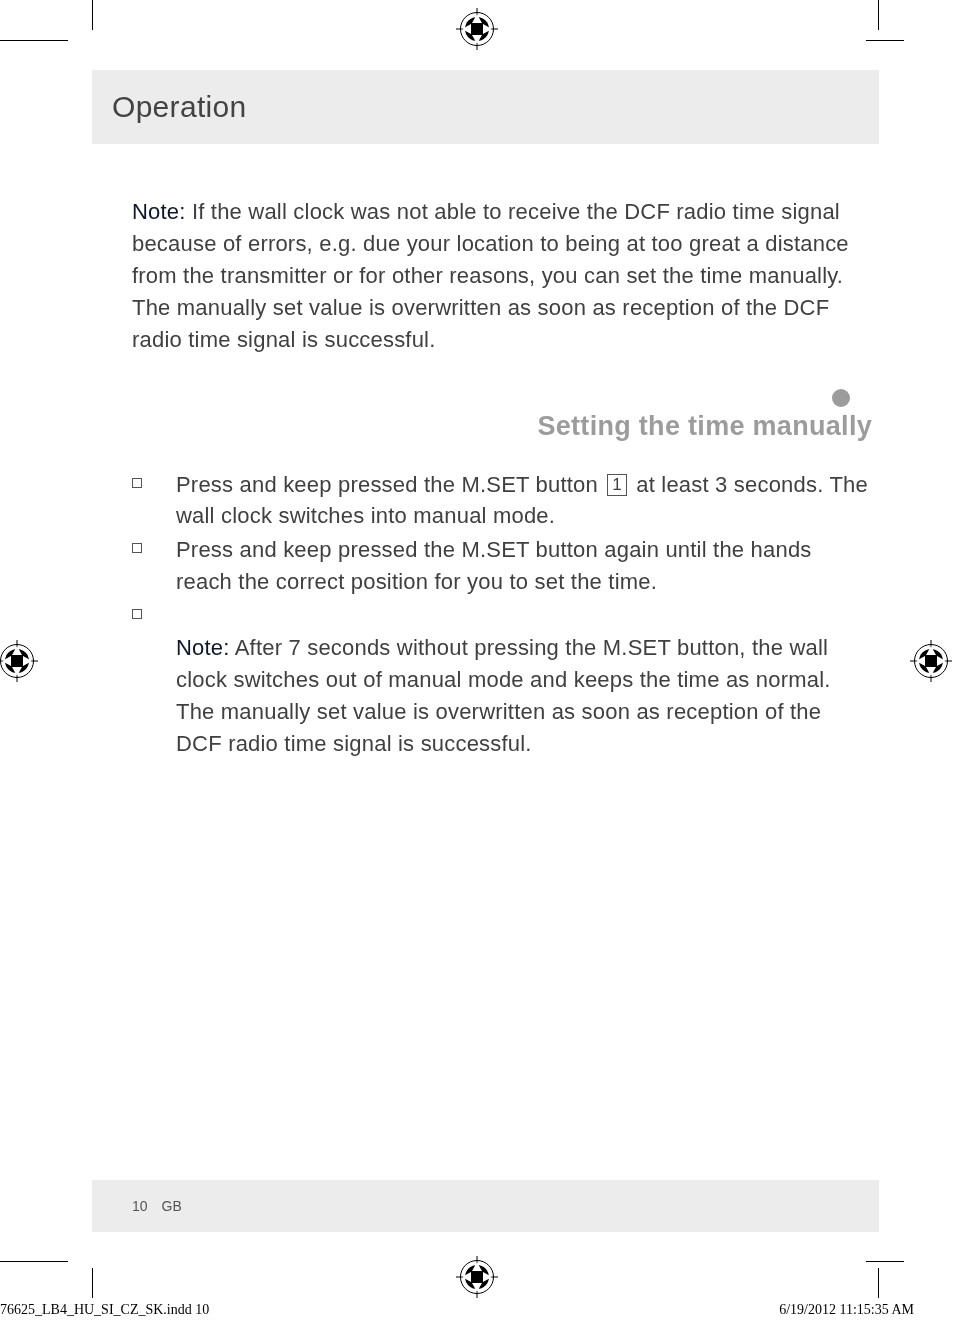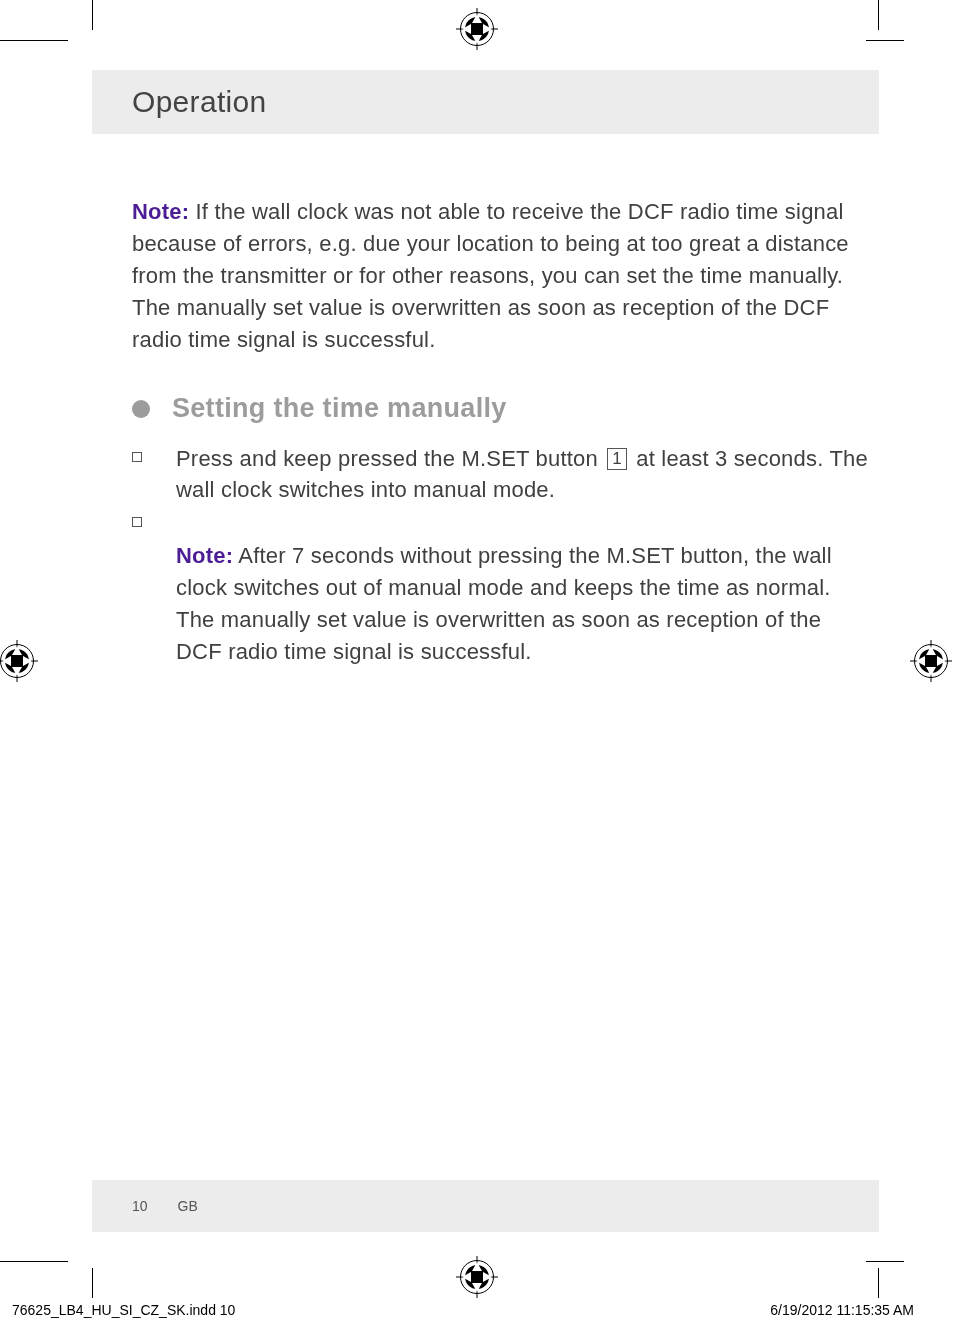--- a/index.html
+++ b/index.html
@@ -26,43 +26,43 @@
   .reg .c { position:absolute; inset:0; border:1px solid #000; border-radius:50%; }
   .reg .inner { position:absolute; left:5px; top:5px; right:5px; bottom:5px; background:#000; border-radius:50%; }
   .reg .hline { position:absolute; top:50%; left:-4px; right:-4px; height:1px; background:#000; transform:translateY(-.5px);}
   .reg .vline { position:absolute; left:50%; top:-4px; bottom:-4px; width:1px; background:#000; transform:translateX(-.5px);}
   .reg .triN,.reg .triS,.reg .triE,.reg .triW{position:absolute;width:0;height:0;}
   .reg .triN{left:50%;top:2px;transform:translateX(-50%);border-left:5px solid transparent;border-right:5px solid transparent;border-bottom:9px solid #fff;}
   .reg .triS{left:50%;bottom:2px;transform:translateX(-50%);border-left:5px solid transparent;border-right:5px solid transparent;border-top:9px solid #fff;}
   .reg .triW{top:50%;left:2px;transform:translateY(-50%);border-top:5px solid transparent;border-bottom:5px solid transparent;border-right:9px solid #fff;}
   .reg .triE{top:50%;right:2px;transform:translateY(-50%);border-top:5px solid transparent;border-bottom:5px solid transparent;border-left:9px solid #fff;}
 
-  .header-band { position:absolute; top:70px; left:92px; right:75px; height:64px; background:#ececec; display:flex; align-items:center; padding-left:40px; }
+  .header-band { position:absolute; top:70px; left:92px; right:75px; height:74px; background:#ececec; display:flex; align-items:center; padding-left:20px; }
   .header-band h1 { font-weight:300; font-size:30px; letter-spacing:.3px; color:#434343;}
 
   .content { position:absolute; top:170px; left:132px; width:740px; font-size:22px; line-height:1.45; font-weight:300; color:#404040; letter-spacing:.2px;}
   .content p { margin-bottom:26px; }
 
   .li { display:flex; margin-bottom:2px; }
   .li .sq { flex:0 0 44px; padding-top:9px; }
   .li .sq .box { width:10px; height:10px; border:1px solid #555; }
   .li .txt { flex:1; }
 
   .ref { display:inline-block; min-width:18px; padding:0 4px; border:1px solid #555; font-size:17px; line-height:20px; text-align:center; vertical-align:2px; margin:0 3px;}
 
-  .strong { font-weight:700; color:#4c1d95; }
+  .strong { font-weight:400; color:#0f172a; }
 
-  .h2row { display:flex; align-items:center; margin:34px 0 14px; }
+  .h2row { display:flex; align-items:flex-end; margin:34px 0 22px;flex-direction:column; }
   .h2row .dot { width:18px; height:18px; border-radius:50%; background:#9c9c9c; margin-right:22px; flex:0 0 auto;}
   .h2row h2 { font-size:27px; font-weight:700; color:#9c9c9c; letter-spacing:.3px;}
 
-  .footer-band { position:absolute; bottom:90px; left:92px; right:75px; height:52px; background:#ececec; display:flex; align-items:center; padding-left:40px; color:#555; font-size:14px; font-weight:300;gap:16px;}
+  .footer-band { position:absolute; bottom:90px; left:92px; right:75px; height:52px; background:#ececec; display:flex; align-items:center; padding-left:40px; color:#555; font-size:14px; font-weight:300;}
   .footer-band .pg { margin-right:14px; }
 
-  .slug { position:absolute; bottom:4px; left:0; right:40px; display:flex; justify-content:space-between; font-family:Liberation Sans, sans-serif; font-size:14px; color:#000; padding:0 0 0 12px;}
+  .slug { position:absolute; bottom:4px; left:0; right:40px; display:flex; justify-content:space-between; font-family:Liberation Serif, serif; font-size:14px; color:#000; padding:0 0 0 0;}
 </style>
 </head>
 <body>
 
 <div class="page">
 
   <div class="crop tl-h"></div>
   <div class="crop tl-v"></div>
   <div class="crop tr-h"></div>
   <div class="crop tr-v"></div>
@@ -131,20 +131,26 @@
 
     <div class="li">
       <div class="sq">
           <div class="box"></div>
         </div>
       <div class="txt">
         <span>Press and keep pressed the M.SET button </span><span class="ref">1</span><span> at least 3 seconds. The wall clock switches into manual mode.</span>
       </div>
     </div>
 
+    <div class="li">
+      <div class="sq">
+          <div class="box"></div>
+        </div>
+      <div class="txt">Press and keep pressed the M.SET button again until the hands reach the correct position for you to set the time.</div>
+    </div>
 
     <div class="li">
       <div class="sq">
           <div class="box"></div>
         </div>
       <div class="txt">
         <br>
         <span class="strong">Note:</span><span> After 7 seconds without pressing the M.SET button, the wall clock switches out of manual mode and keeps the time as normal. The manually set value is overwritten as soon as reception of the DCF radio time signal is successful.</span>
       </div>
     </div>

